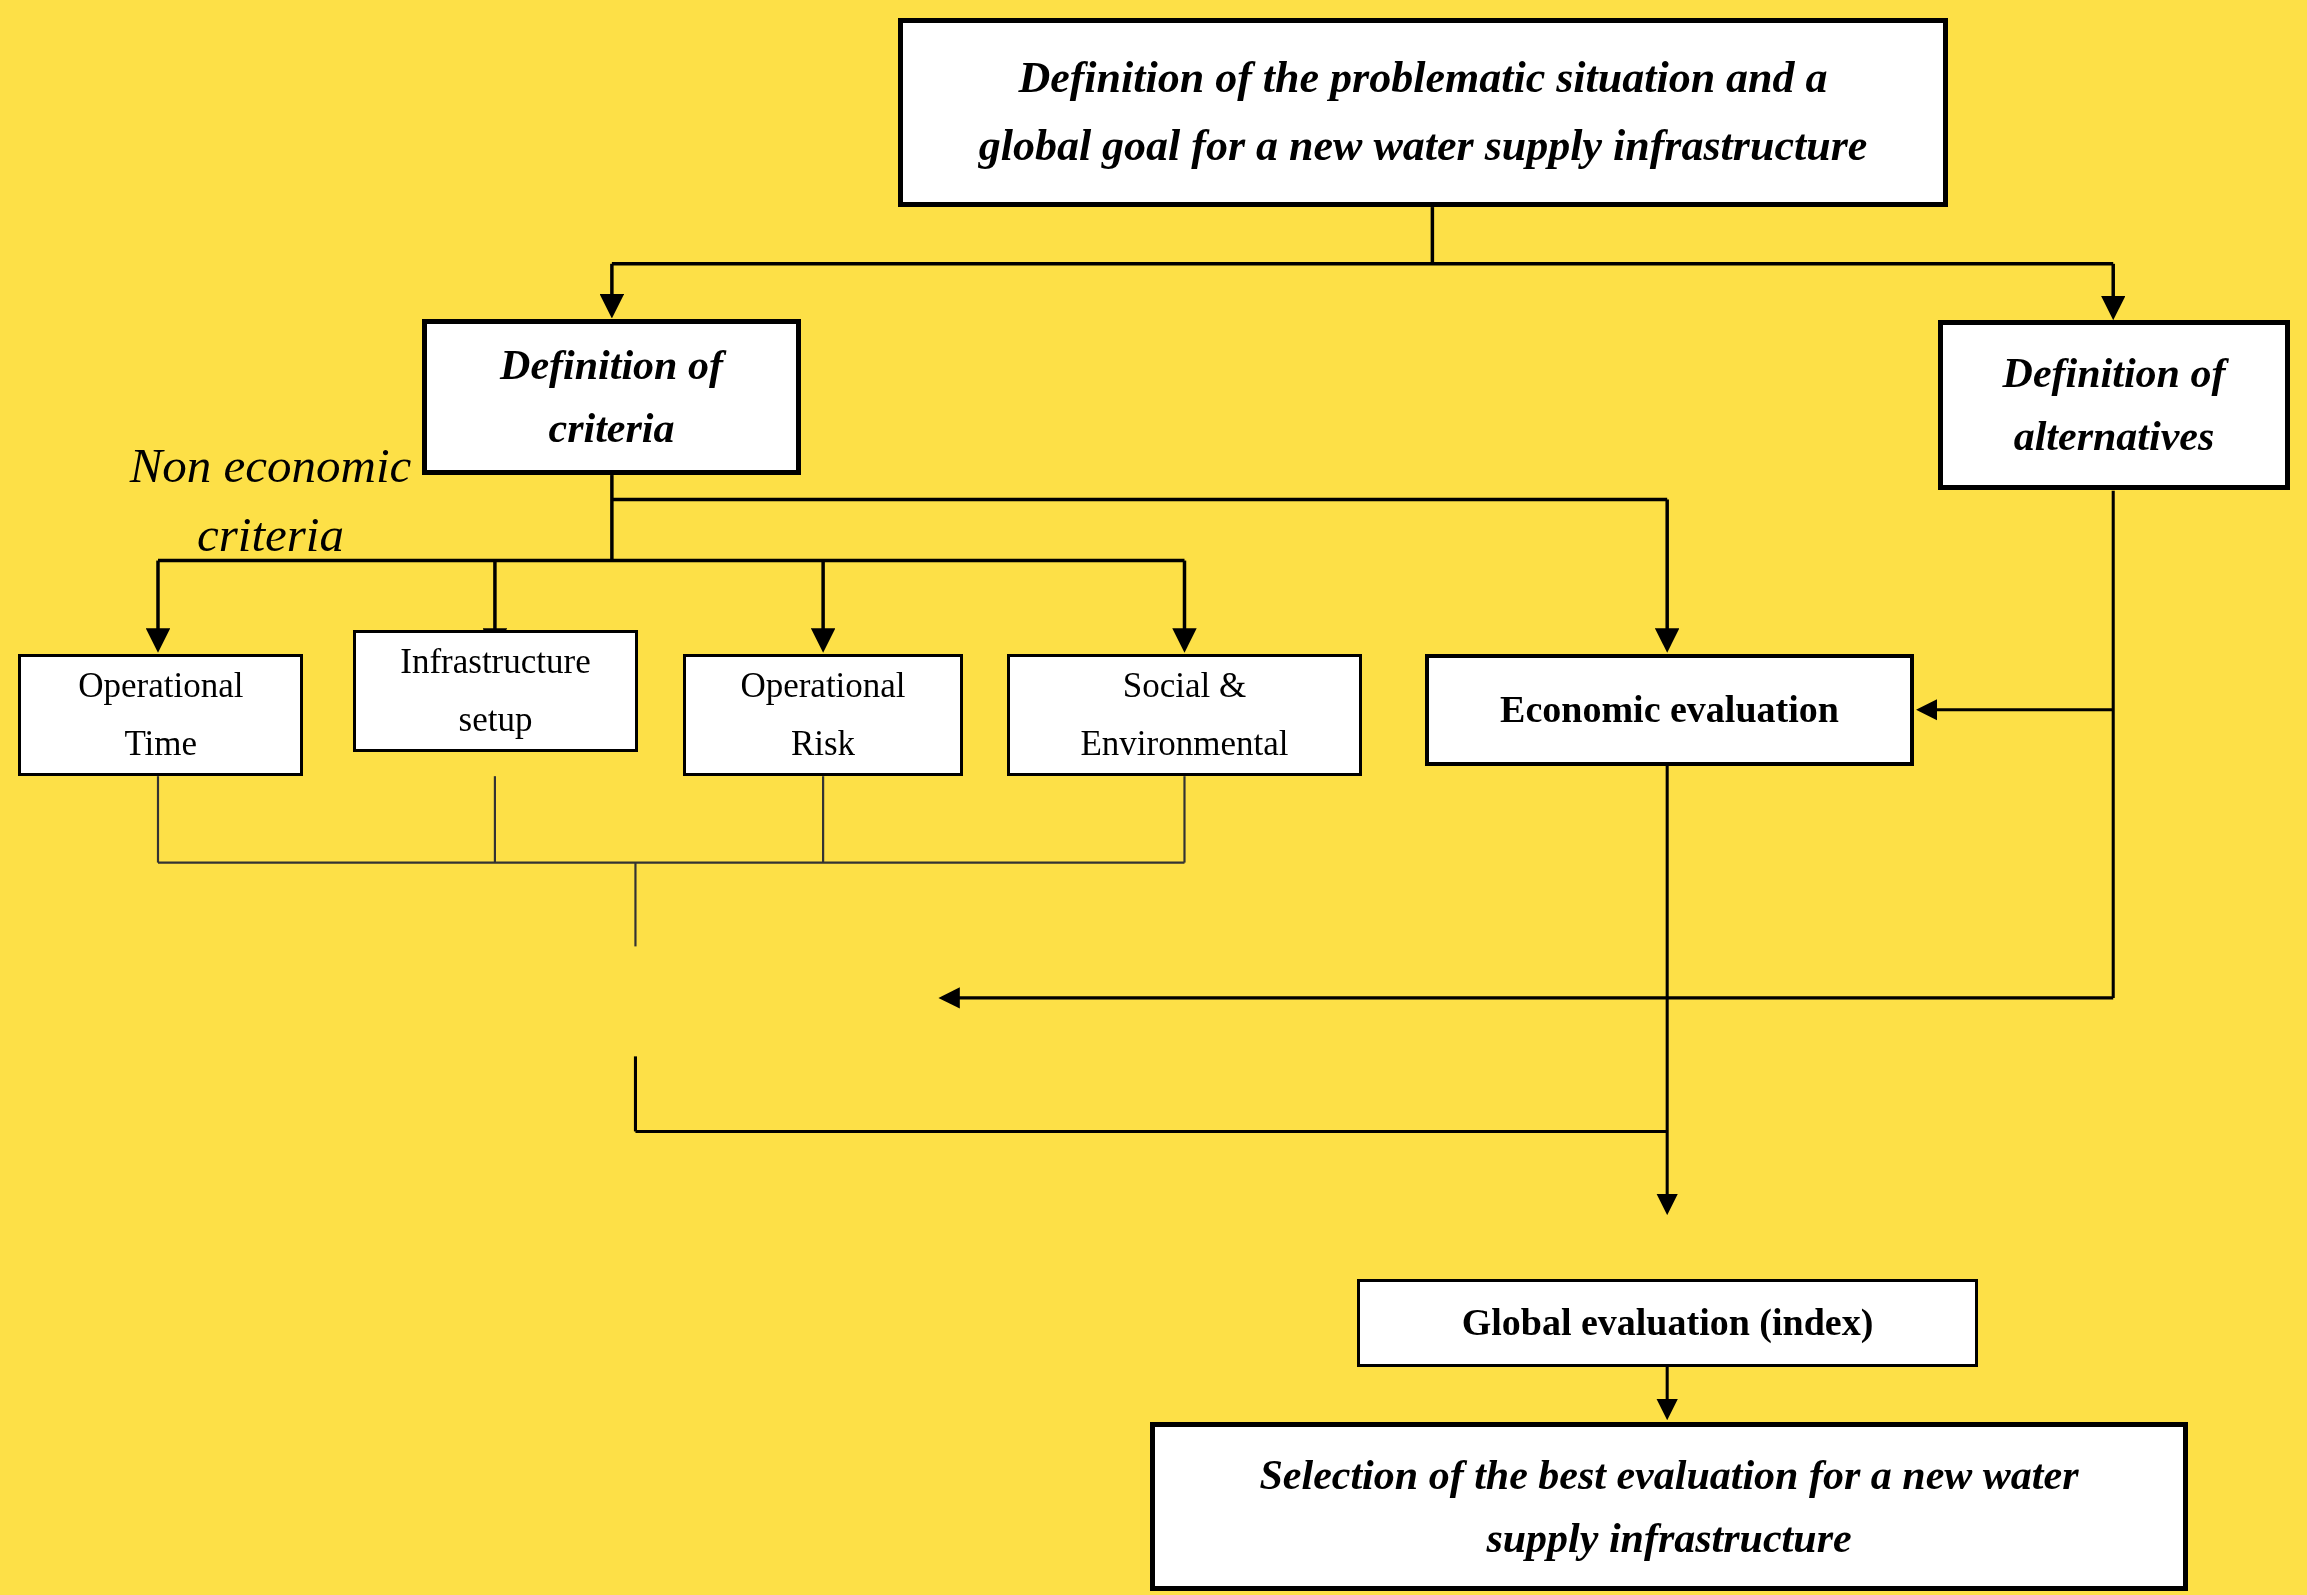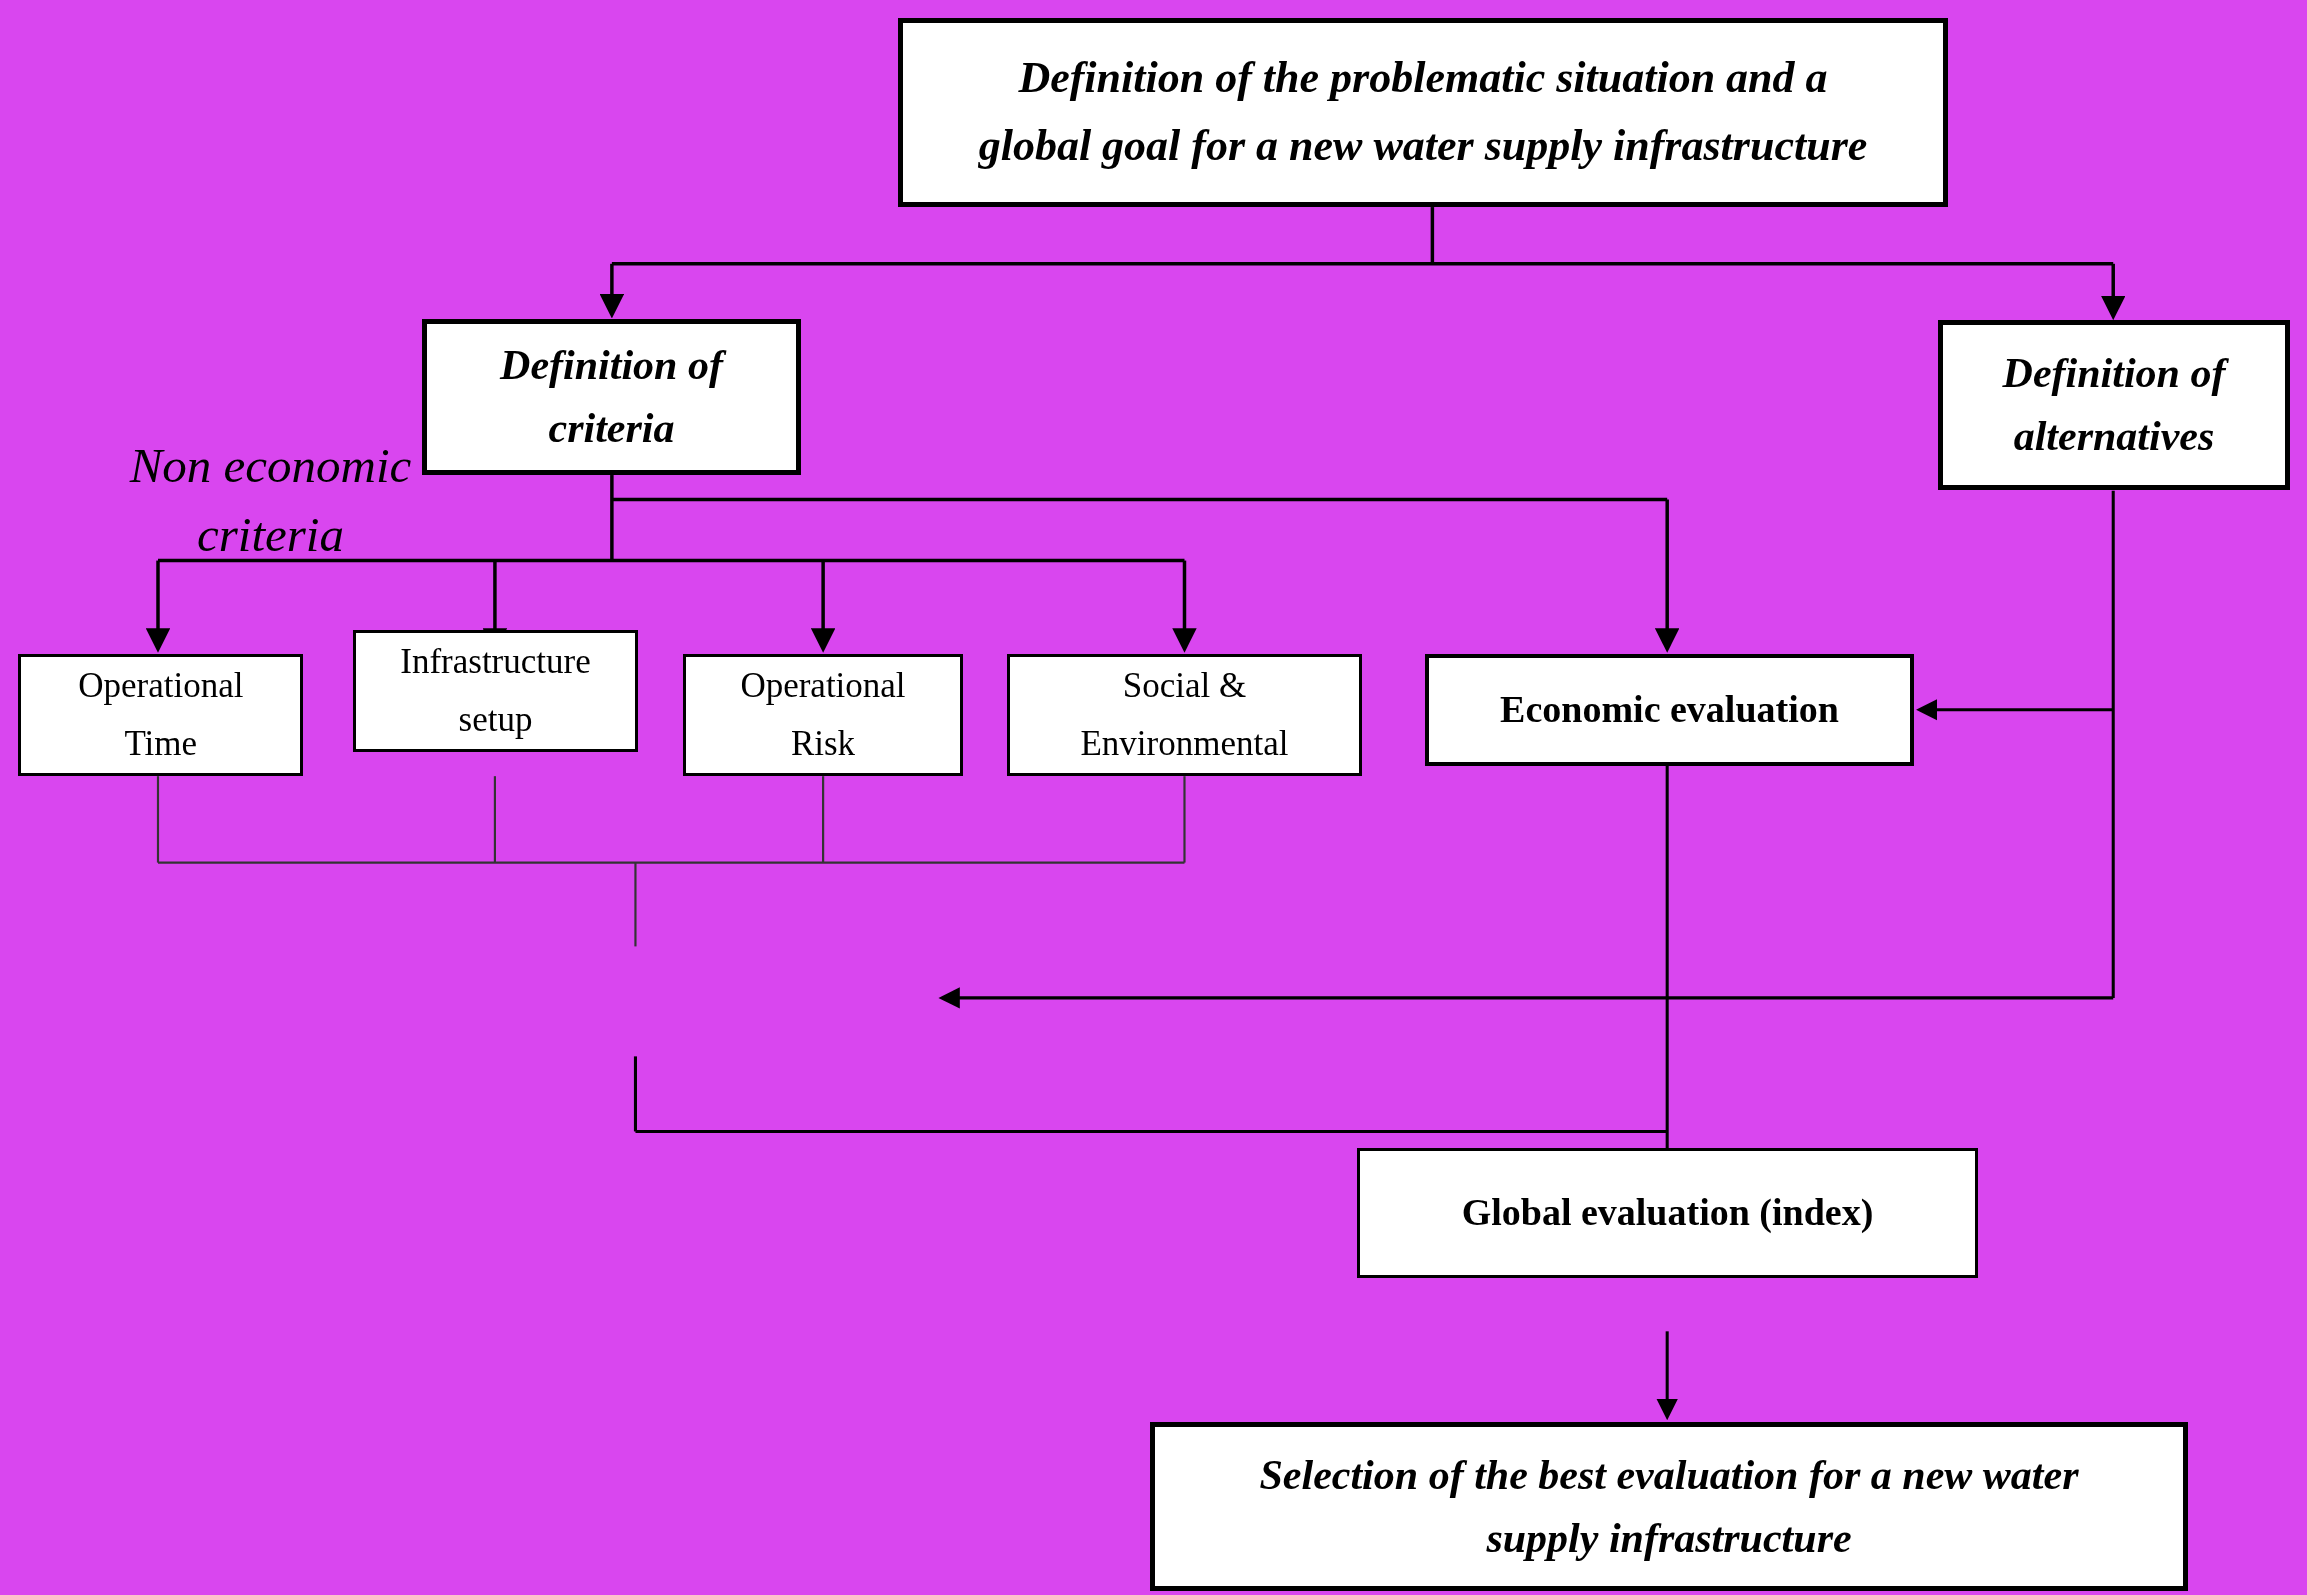--- a/index.html
+++ b/index.html
@@ -4,21 +4,21 @@
 <style>
   html, body {
     margin: 0;
     padding: 0;
     background: #ffffff;
   }
   #canvas {
     position: relative;
     width: 2307px;
     height: 1596px;
-    background: #d946ef;
+    background: #fde047;
     font-family: "Liberation Serif", "DejaVu Serif", serif;
     color: #000000;
     overflow: hidden;
   }
   #wires {
     position: absolute;
     left: 0; top: 0;
     width: 2307px;
     height: 1596px;
   }
@@ -164,21 +164,21 @@
   <div class="node sub" style="left:1007px;top:654px;width:355px;height:122px">
     <span>Social &amp;</span>
     <span>Environmental</span>
   </div>
 
   <div class="node beval" style="left:1425px;top:654px;width:489px;height:112px">
     <span>Economic evaluation</span>
   </div>
 
 
-  <div class="node beval" style="left:1357px;top:1148px;width:621px;height:130px;border-width:3.5px">
+  <div class="node beval" style="left:1357px;top:1279px;width:621px;height:88px;border-width:3.5px">
     <span>Global evaluation (index)</span>
   </div>
 
   <div class="node hdr" style="left:1150px;top:1422px;width:1038px;height:169px">
     <span>Selection of the best evaluation for a new water</span>
     <span>supply infrastructure</span>
   </div>
 
 </div>
 

